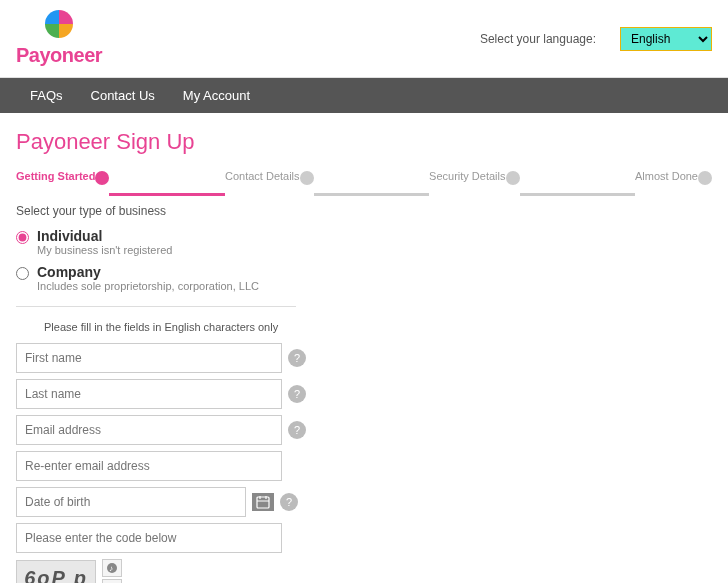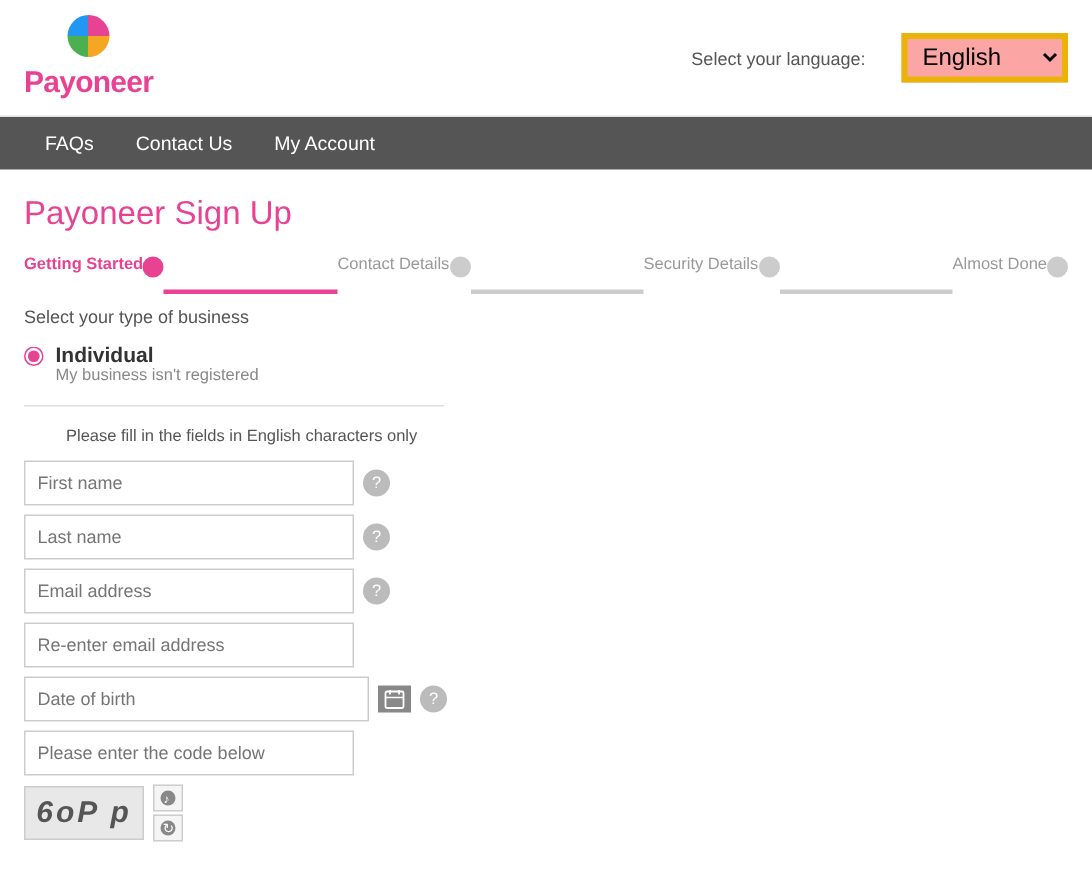--- a/index.html
+++ b/index.html
@@ -4,21 +4,21 @@
   <style>
     * { box-sizing: border-box; margin: 0; padding: 0; }
     body { font-family: Arial, sans-serif; font-size: 13px; color: #333; background: #fff; width: 728px; min-height: 583px; }
 
     
     .header { display: flex; align-items: center; justify-content: space-between; padding: 10px 16px; border-bottom: 1px solid #e0e0e0; }
     .logo { display: flex; align-items: center; gap: 6px; flex-direction: column; }
     .logo-circle { width: 28px; height: 28px; border-radius: 50%; background: conic-gradient(#e84393 0deg 90deg, #f5a623 90deg 180deg, #4caf50 180deg 270deg, #2196f3 270deg 360deg); }
     .logo-text { font-size: 20px; font-weight: bold; color: #e84393; letter-spacing: -0.5px; }
     .lang-selector { display: flex; align-items: center; gap: 24px; font-size: 12px; color: #555; }
-    .lang-select { padding: 3px 24px 3px 6px; border: 4px solid #eab308; font-size: 16px; background: #fca5a5; cursor: pointer; }
+    .lang-select { padding: 3px 24px 3px 6px; border: 1px solid #eab308; font-size: 12px; background: #5eead4; cursor: pointer; }
 
     
     .navbar { background: #555; display: flex; align-items: center; padding: 0 16px; }
     .navbar a { color: #fff; font-size: 13px; text-decoration: none; padding: 10px 14px; display: inline-block; cursor: pointer; }
 
     
     .content { padding: 16px 16px 20px; }
     .page-title { font-size: 22px; color: #e84393; font-weight: normal; margin-bottom: 14px; }
     .step-label { font-size: 11px; color: #999; margin-bottom: 4px; white-space: nowrap; }
     .step-label.active { color: #e84393; font-weight: bold; }
@@ -35,21 +35,21 @@
     .divider { border: none; border-top: 1px solid #ddd; margin: 14px 0; width: 280px; }
     .radio-group { margin-bottom: 6px; }
     .radio-item { display: flex; align-items: flex-start; gap: 8px; margin-bottom: 8px; cursor: pointer; }
     .radio-item input[type=radio] { margin-top: 3px; accent-color: #e84393; }
     .radio-title { font-size: 14px; font-weight: bold; color: #333; }
     .radio-sub { font-size: 11px; color: #888; }
 
     
     .form-notice { font-size: 11px; color: #555; margin-bottom: 10px; padding-left: 28px; }
     .field-row { display: flex; align-items: center; gap: 6px; margin-bottom: 6px; }
-    .field-row input { width: 220px; padding: 7px 8px; border: 1px solid #ccc; font-size: 12px; color: #555; outline: none; }
+    .field-row input { width: 266px; padding: 7px 8px; border: 1px solid #ccc; font-size: 12px; color: #555; outline: none; }
     .help-icon { width: 18px; height: 18px; border-radius: 50%; background: #bbb; color: #fff; font-size: 11px; display: flex; align-items: center; justify-content: center; cursor: pointer; flex-shrink: 0; }
 
     .date-field { display: flex; align-items: center; gap: 6px; margin-bottom: 6px; }
     .date-field input { width: 230px; padding: 7px 8px; border: 1px solid #ccc; font-size: 12px; color: #555; }
     .cal-icon { width: 22px; height: 18px; background: #888; display: flex; align-items: center; justify-content: center; cursor: pointer; }
 
     
     .captcha-area { margin-top: 6px; margin-bottom: 8px; display: flex; align-items: center; gap: 6px; }
     .captcha-img { width: 80px; height: 36px; background: #e8e8e8; display: flex; align-items: center; justify-content: center; font-size: 20px; font-style: italic; font-weight: bold; color: #555; letter-spacing: 2px; border: 1px solid #ccc; }
     .captcha-icons { display: flex; flex-direction: column; gap: 2px; }
@@ -111,20 +111,27 @@
   <div style="margin-top:18px;">
     <p class="section-label">Select your type of business</p>
     <div class="radio-group">
       <label class="radio-item">
         <input type="radio" name="business_type" checked="" style="">
         <div>
           <div class="radio-title">Individual</div>
           <div class="radio-sub">My business isn't registered</div>
         </div>
       </label>
+      <label class="radio-item">
+        <input type="radio" name="business_type" style="">
+        <div>
+          <div class="radio-title">Company</div>
+          <div class="radio-sub">Includes sole proprietorship, corporation, LLC</div>
+        </div>
+      </label>
     </div>
   </div>
 
   <hr class="divider">
 
   <div class="form-section">
     <p class="form-notice">Please fill in the fields in English characters only</p>
 
     <div class="field-row">
       <input type="text" placeholder="First name" style="">

